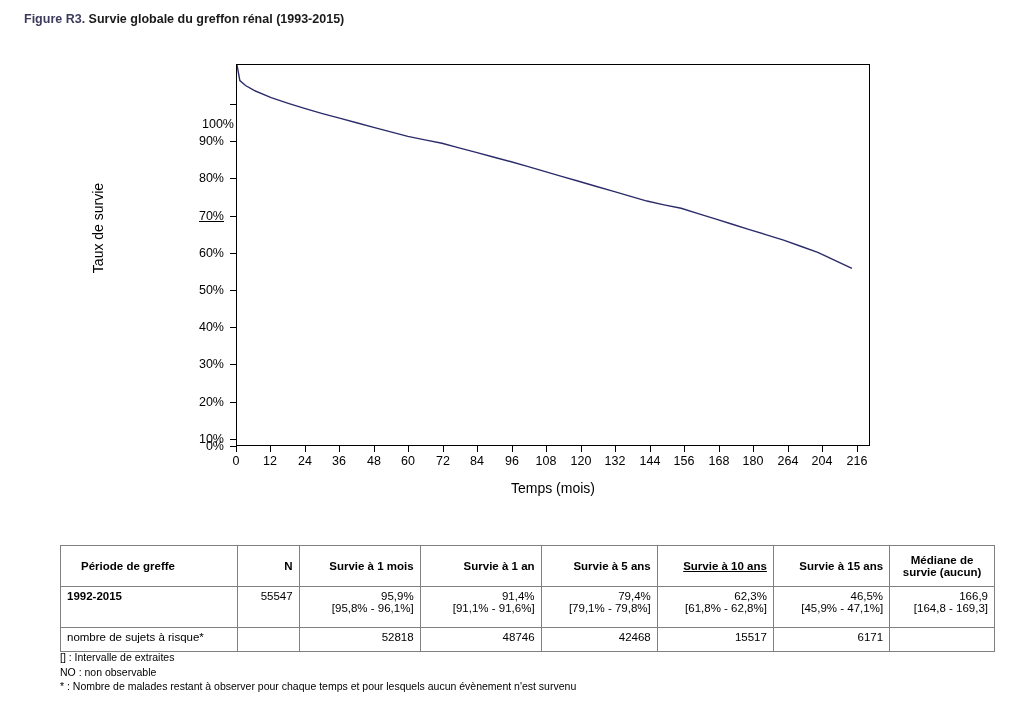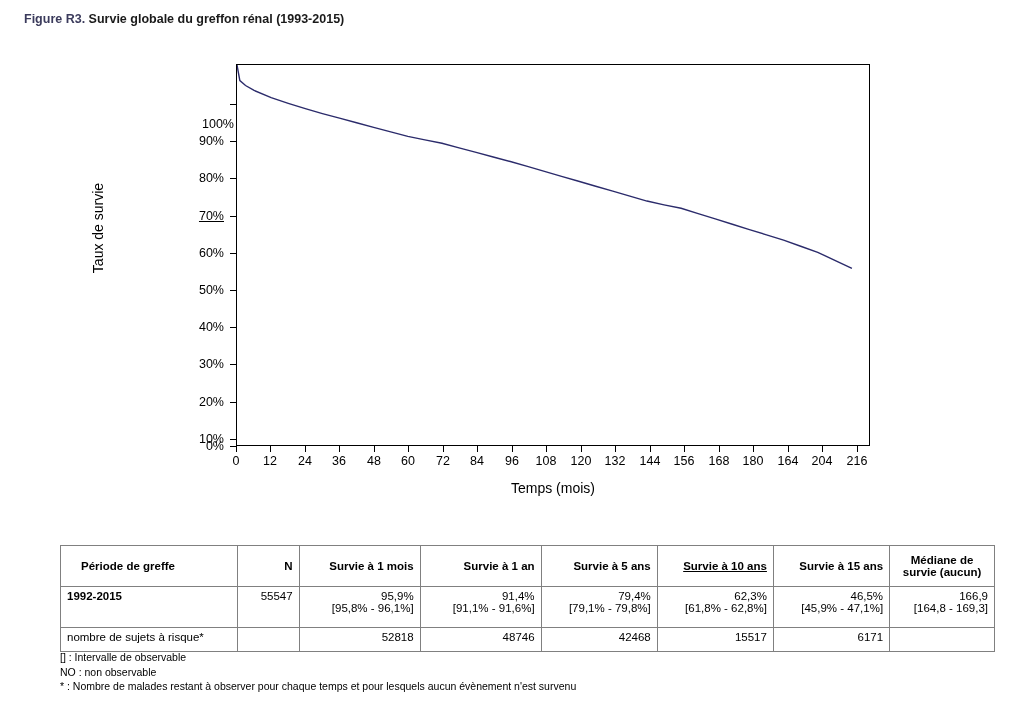--- a/index.html
+++ b/index.html
@@ -236,21 +236,21 @@
   <div class="xtick-label" style="left:423px; top:415px;">72</div>
   <div class="xtick-label" style="left:457px; top:415px;">84</div>
   <div class="xtick-label" style="left:492px; top:415px;">96</div>
   <div class="xtick-label" style="left:526px; top:415px;">108</div>
   <div class="xtick-label" style="left:561px; top:415px;">120</div>
   <div class="xtick-label" style="left:595px; top:415px;">132</div>
   <div class="xtick-label" style="left:630px; top:415px;">144</div>
   <div class="xtick-label" style="left:664px; top:415px;">156</div>
   <div class="xtick-label" style="left:699px; top:415px;">168</div>
   <div class="xtick-label" style="left:733px; top:415px;">180</div>
-  <div class="xtick-label" style="left:768px; top:415px;">164</div>
+  <div class="xtick-label" style="left:768px; top:415px;">264</div>
   <div class="xtick-label" style="left:802px; top:415px;">204</div>
   <div class="xtick-label" style="left:837px; top:415px;">216</div>
 
   <div id="x-axis-title">Temps (mois)</div>
 </div>
 
 <table id="stats-table">
   <thead>
     <tr>
       <th class="left" style="width:200px;">Période de greffe</th>
@@ -299,16 +299,16 @@
       <td class="num">48746</td>
       <td class="num">42468</td>
       <td class="num">15517</td>
       <td class="num">6171</td>
       <td class="num"></td>
     </tr>
   </tbody>
 </table>
 
 <div id="footnotes">
-  <div>[] : Intervalle de observable</div>
+  <div>[] : Intervalle de extraites</div>
   <div>NO : non observable</div>
   <div>* : Nombre de malades restant à observer pour chaque temps et pour lesquels aucun évènement n'est survenu</div>
 </div>
 
 </body></html>

